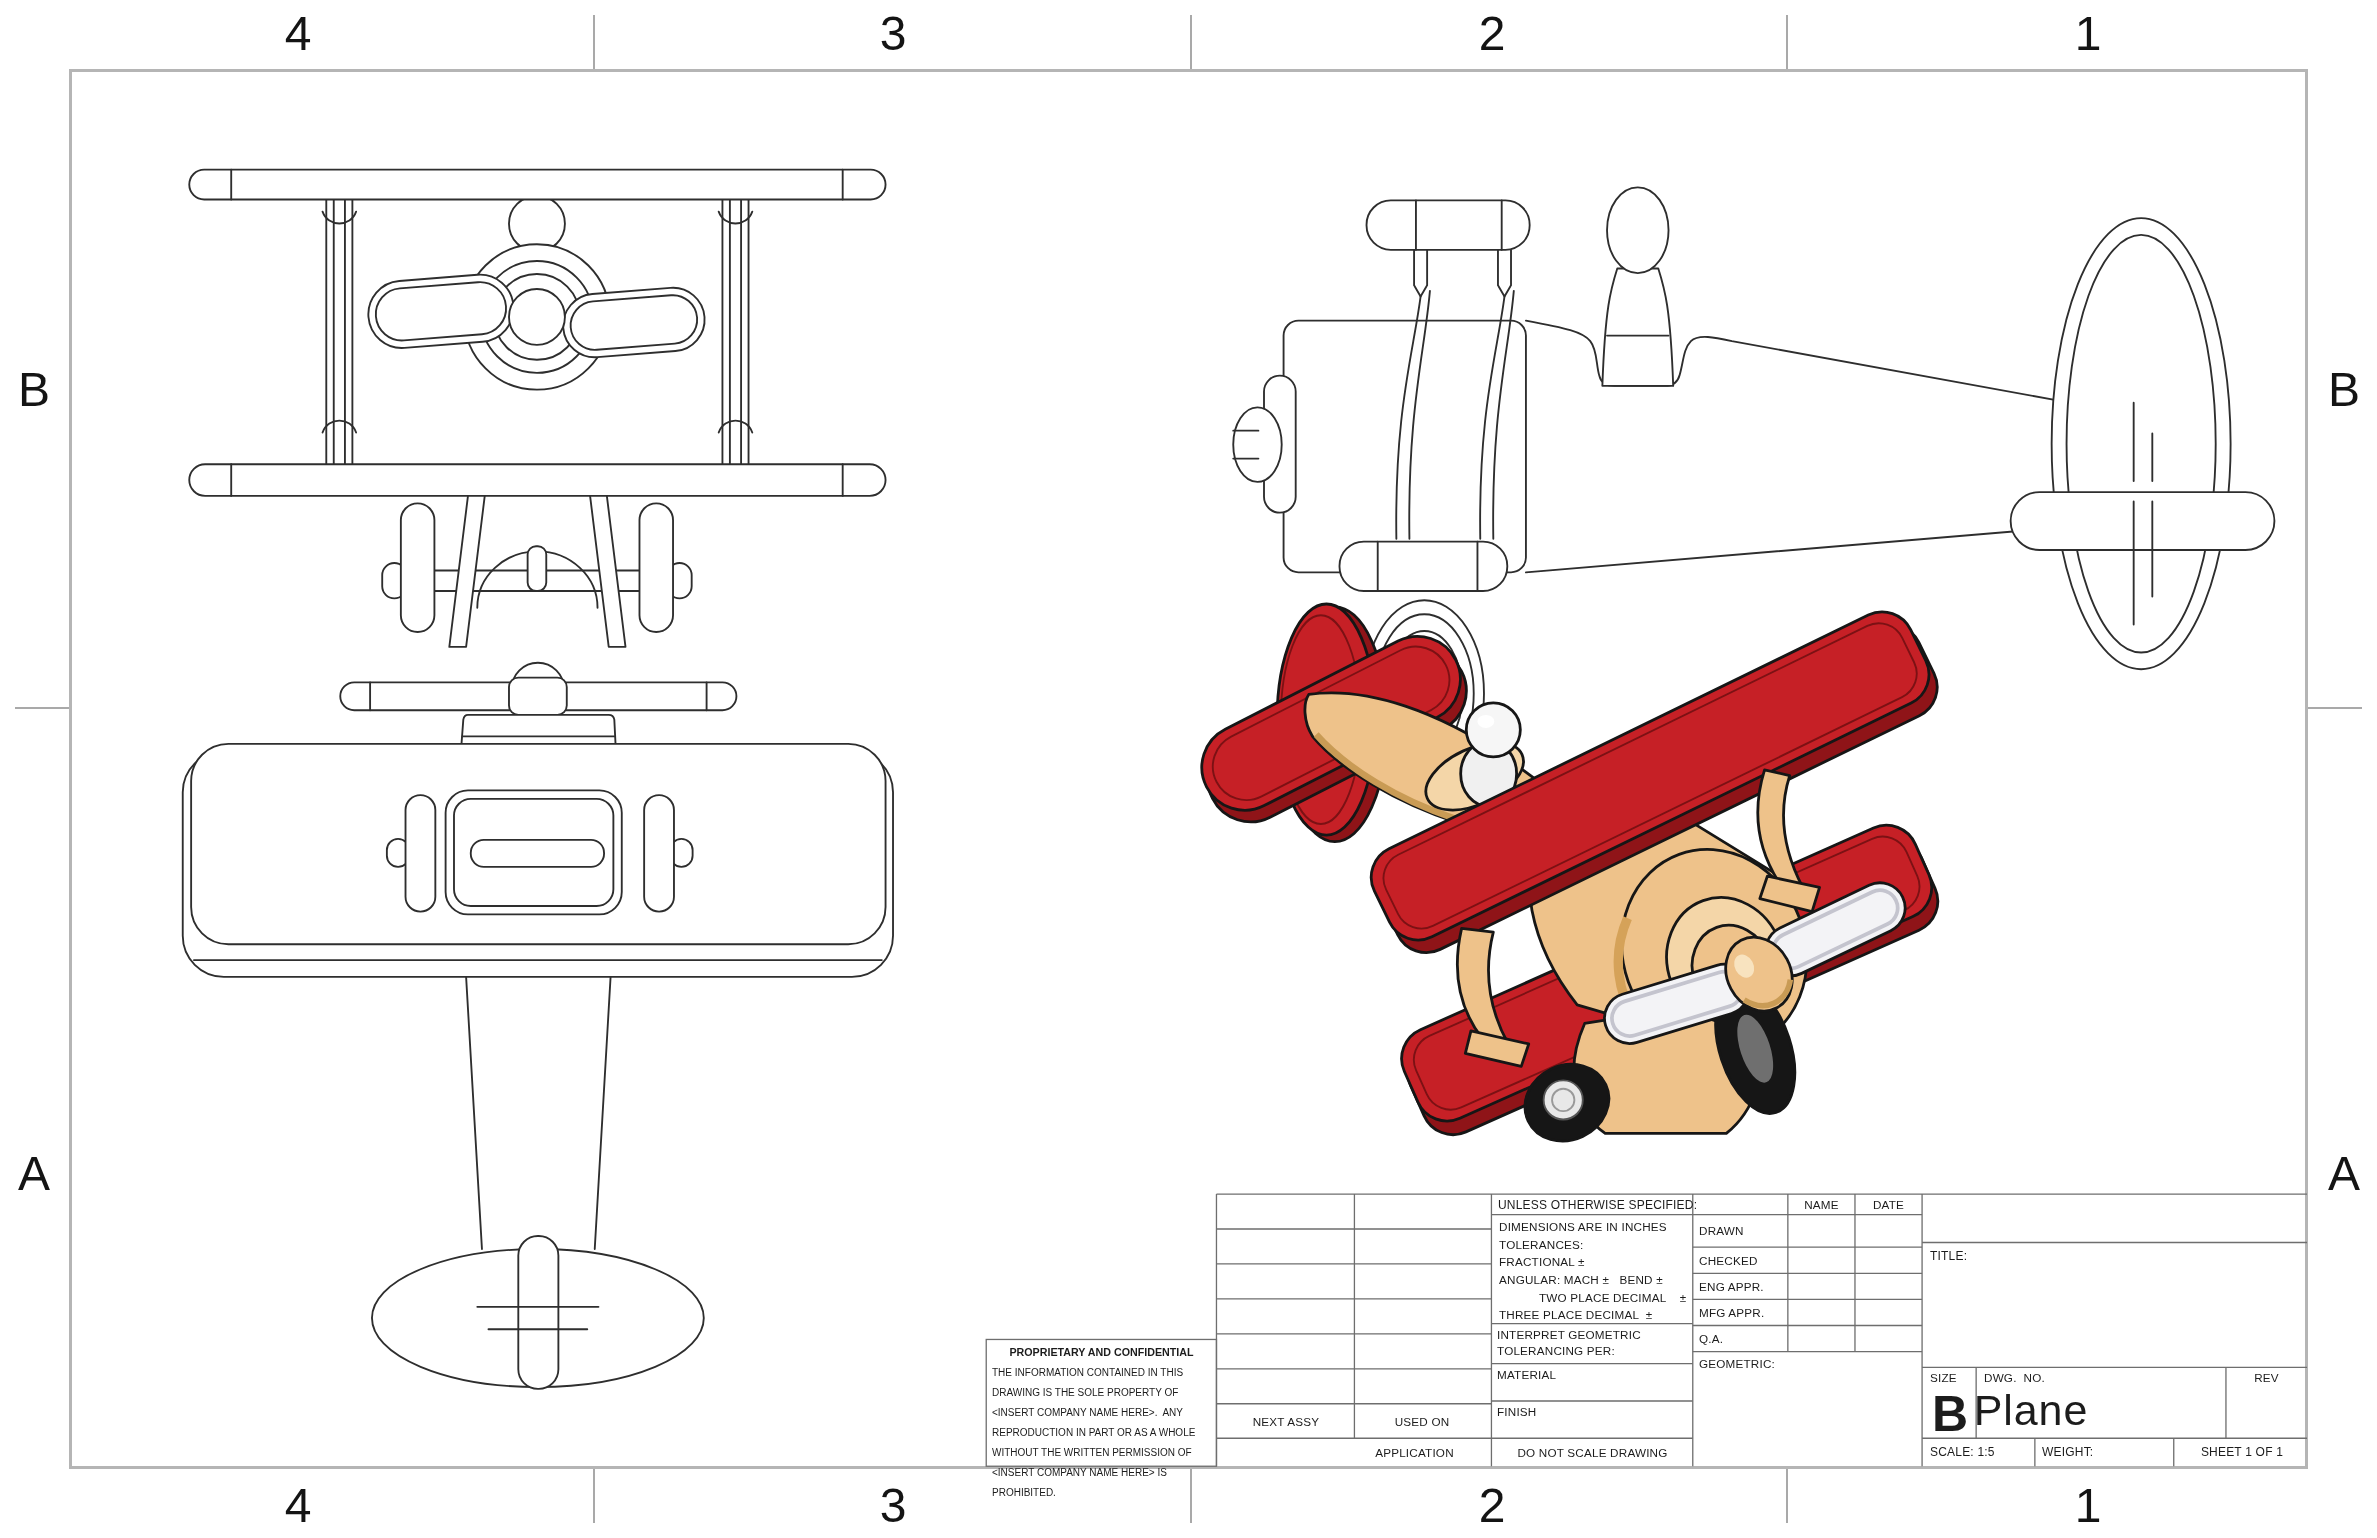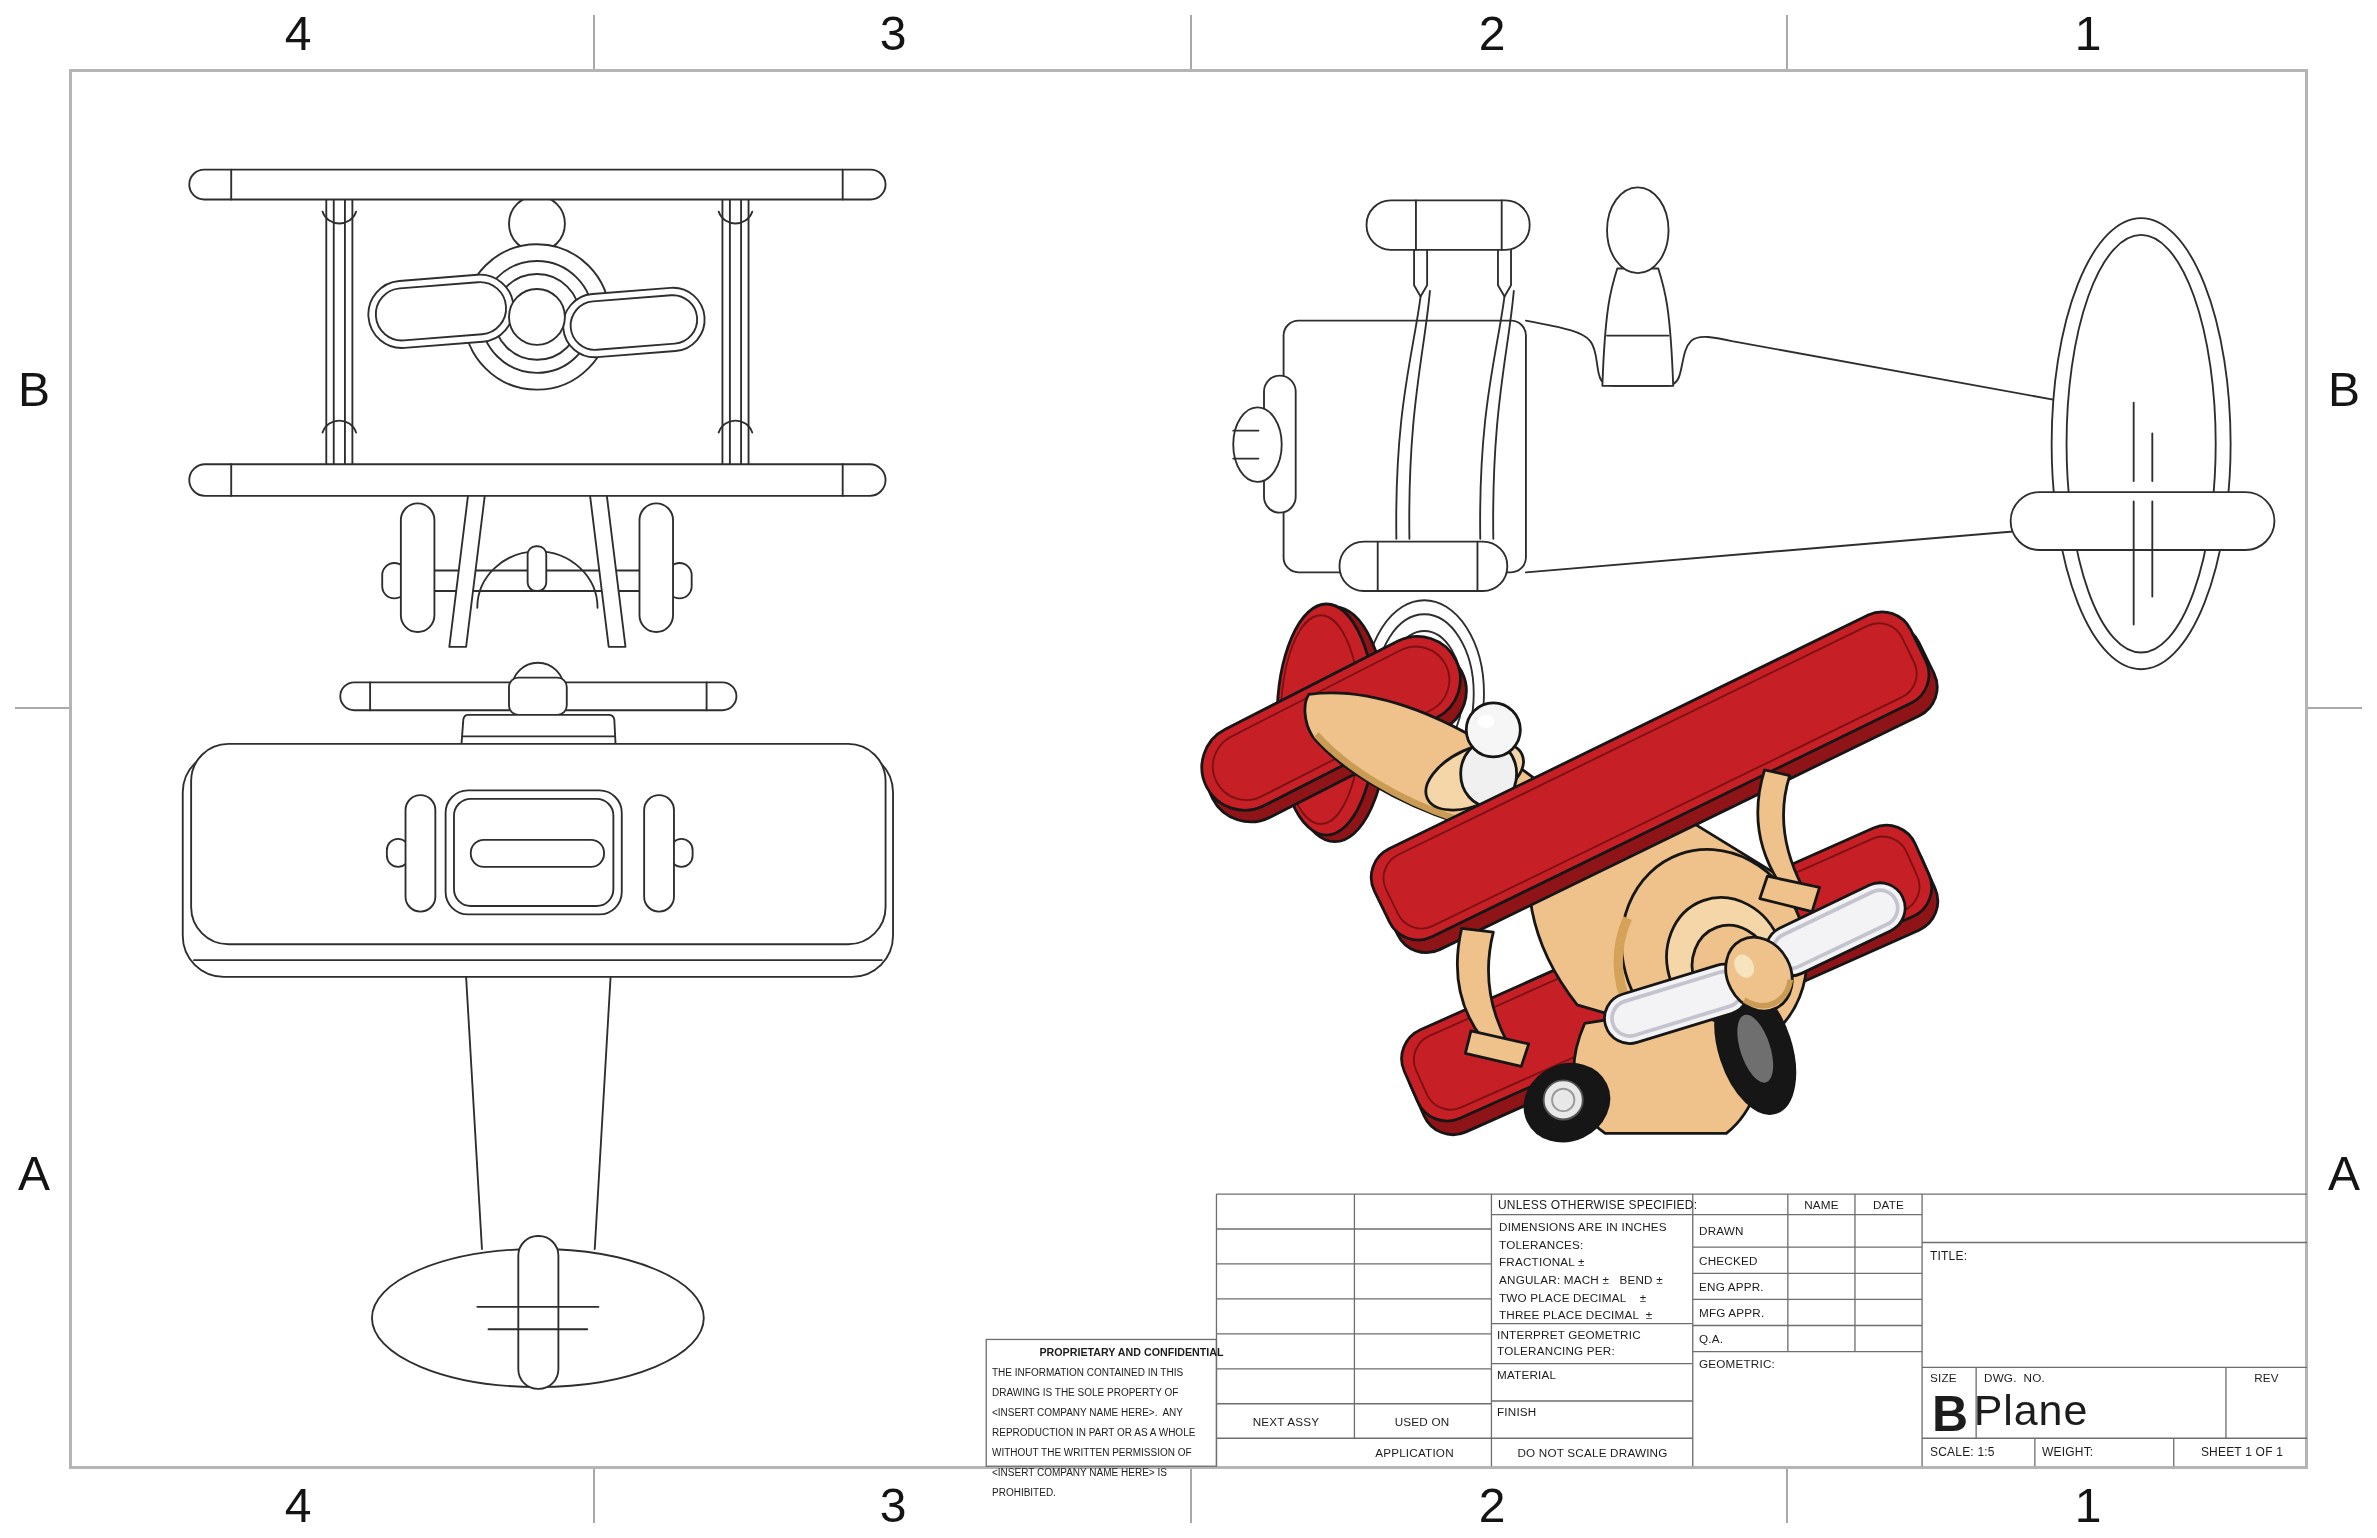--- a/index.html
+++ b/index.html
@@ -238,34 +238,34 @@
     <path d="M1600,1281 V1573 M1816,1281 V1573"></path>
     <path d="M1600,1303 H1816 M1600,1420 H1816 M1600,1463 H1816 M1600,1503 H1816 M1600,1543 H1816"></path>
     <path d="M1918,1281 V1450 M1990,1281 V1450 M2062,1281 V1573"></path>
     <path d="M1816,1303 H2062 M1816,1338 H2062 M1816,1366 H2062 M1816,1394 H2062 M1816,1422 H2062 M1816,1450 H2062"></path>
     <path d="M2062,1333 H2475 M2062,1467 H2475 M2062,1543 H2475"></path>
     <path d="M2120,1467 V1543 M2388,1467 V1543 M2183,1543 V1573 M2332,1543 V1573"></path>
     <rect x="1058" y="1437" width="247" height="136"></rect>
   </g>
 </svg>
 
-<div class="abs prop-head ctr" style="left:988px;top:1346px;width:227px;margin-left:30px;">PROPRIETARY AND CONFIDENTIAL</div>
+<div class="abs prop-head ctr" style="left:988px;top:1346px;width:227px;">PROPRIETARY AND CONFIDENTIAL</div>
 <div class="abs prop-body" style="left:992px;top:1363px;width:218px;">THE INFORMATION CONTAINED IN THIS DRAWING IS THE SOLE PROPERTY OF &lt;INSERT COMPANY NAME HERE&gt;.  ANY REPRODUCTION IN PART OR AS A WHOLE WITHOUT THE WRITTEN PERMISSION OF &lt;INSERT COMPANY NAME HERE&gt; IS PROHIBITED.</div>
 
 <div class="abs lbl ctr" style="left:1217px;top:1415px;width:138px;">NEXT ASSY</div>
 <div class="abs lbl ctr" style="left:1355px;top:1415px;width:134px;">USED ON</div>
 <div class="abs lbl ctr" style="left:1217px;top:1446px;width:327px;padding-left:34px;">APPLICATION</div>
 
 <div class="abs lbl" style="left:1498px;top:1198px;font-size:12px;">UNLESS OTHERWISE SPECIFIED:</div>
 <div class="abs" style="left:1499px;top:1220px;">
   <div class="lbl spec-line" style="position:static;">DIMENSIONS ARE IN INCHES</div>
   <div class="lbl spec-line" style="position:static;">TOLERANCES:</div>
   <div class="lbl spec-line" style="position:static;">FRACTIONAL ±</div>
   <div class="lbl spec-line" style="position:static;">ANGULAR: MACH ±   BEND ±</div>
-  <div class="lbl spec-line" style="position:static;">TWO PLACE DECIMAL    ±</div>
+  <div class="lbl spec-line" style="position:static;margin-left:40px;">TWO PLACE DECIMAL    ±</div>
   <div class="lbl spec-line" style="position:static;">THREE PLACE DECIMAL  ±</div>
 </div>
 <div class="abs lbl" style="left:1497px;top:1328px;">INTERPRET GEOMETRIC</div>
 <div class="abs lbl" style="left:1497px;top:1344px;">TOLERANCING PER:</div>
 <div class="abs lbl" style="left:1497px;top:1368px;">MATERIAL</div>
 <div class="abs lbl" style="left:1497px;top:1405px;">FINISH</div>
 <div class="abs lbl ctr" style="left:1492px;top:1446px;width:201px;">DO NOT SCALE DRAWING</div>
 
 <div class="abs lbl ctr" style="left:1788px;top:1198px;width:67px;">NAME</div>
 <div class="abs lbl ctr" style="left:1855px;top:1198px;width:67px;">DATE</div>

